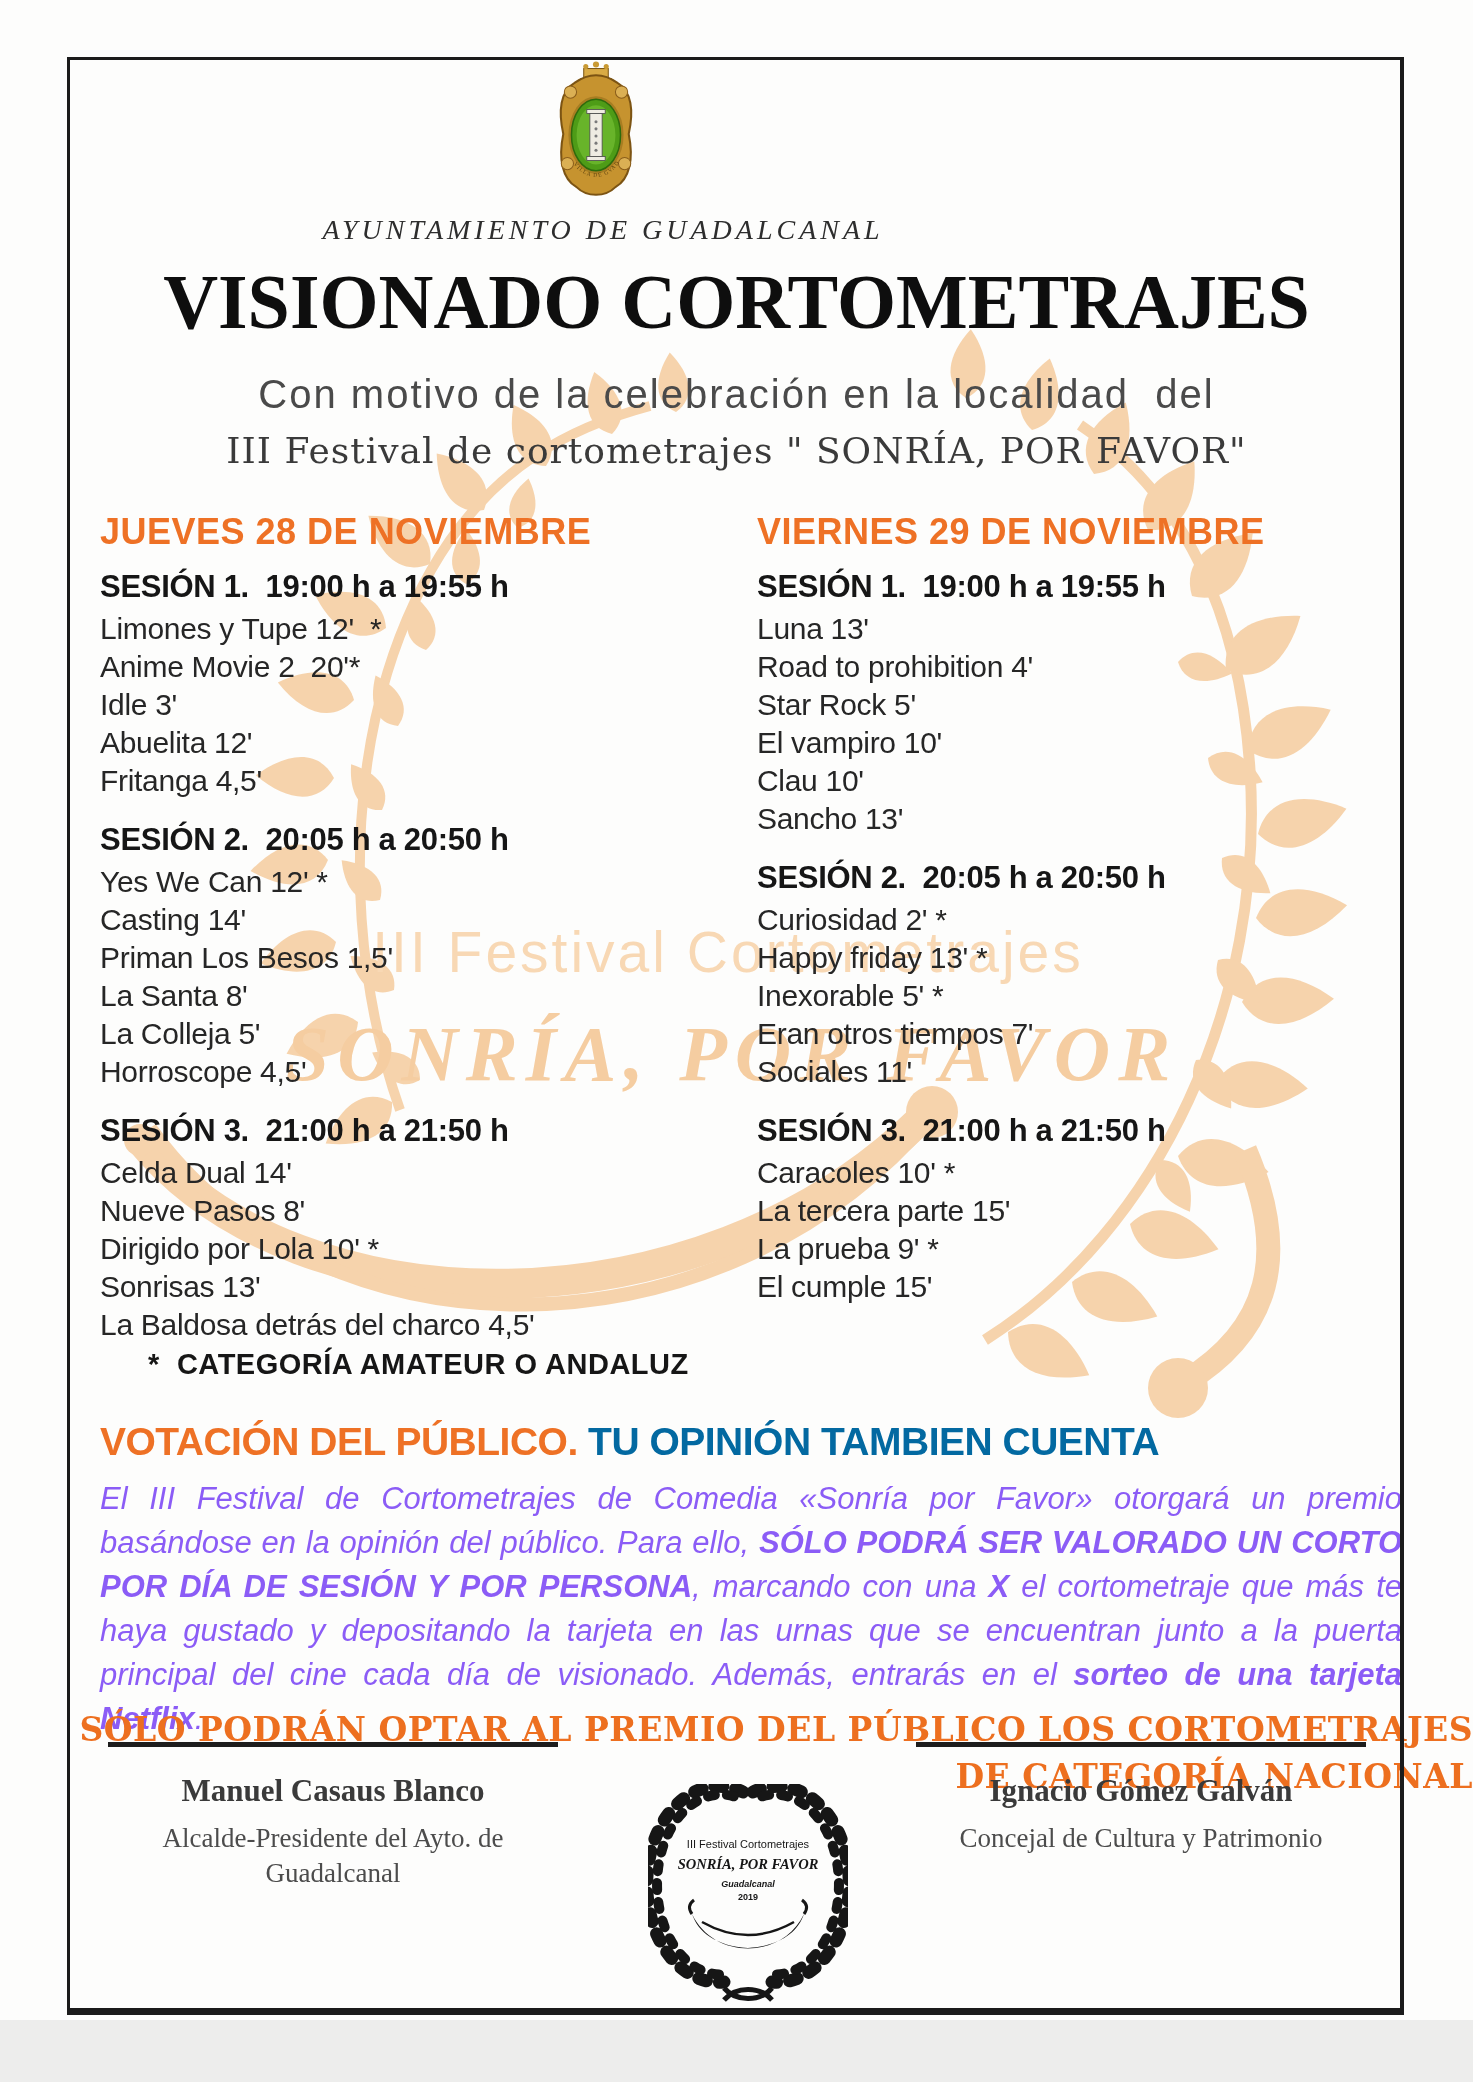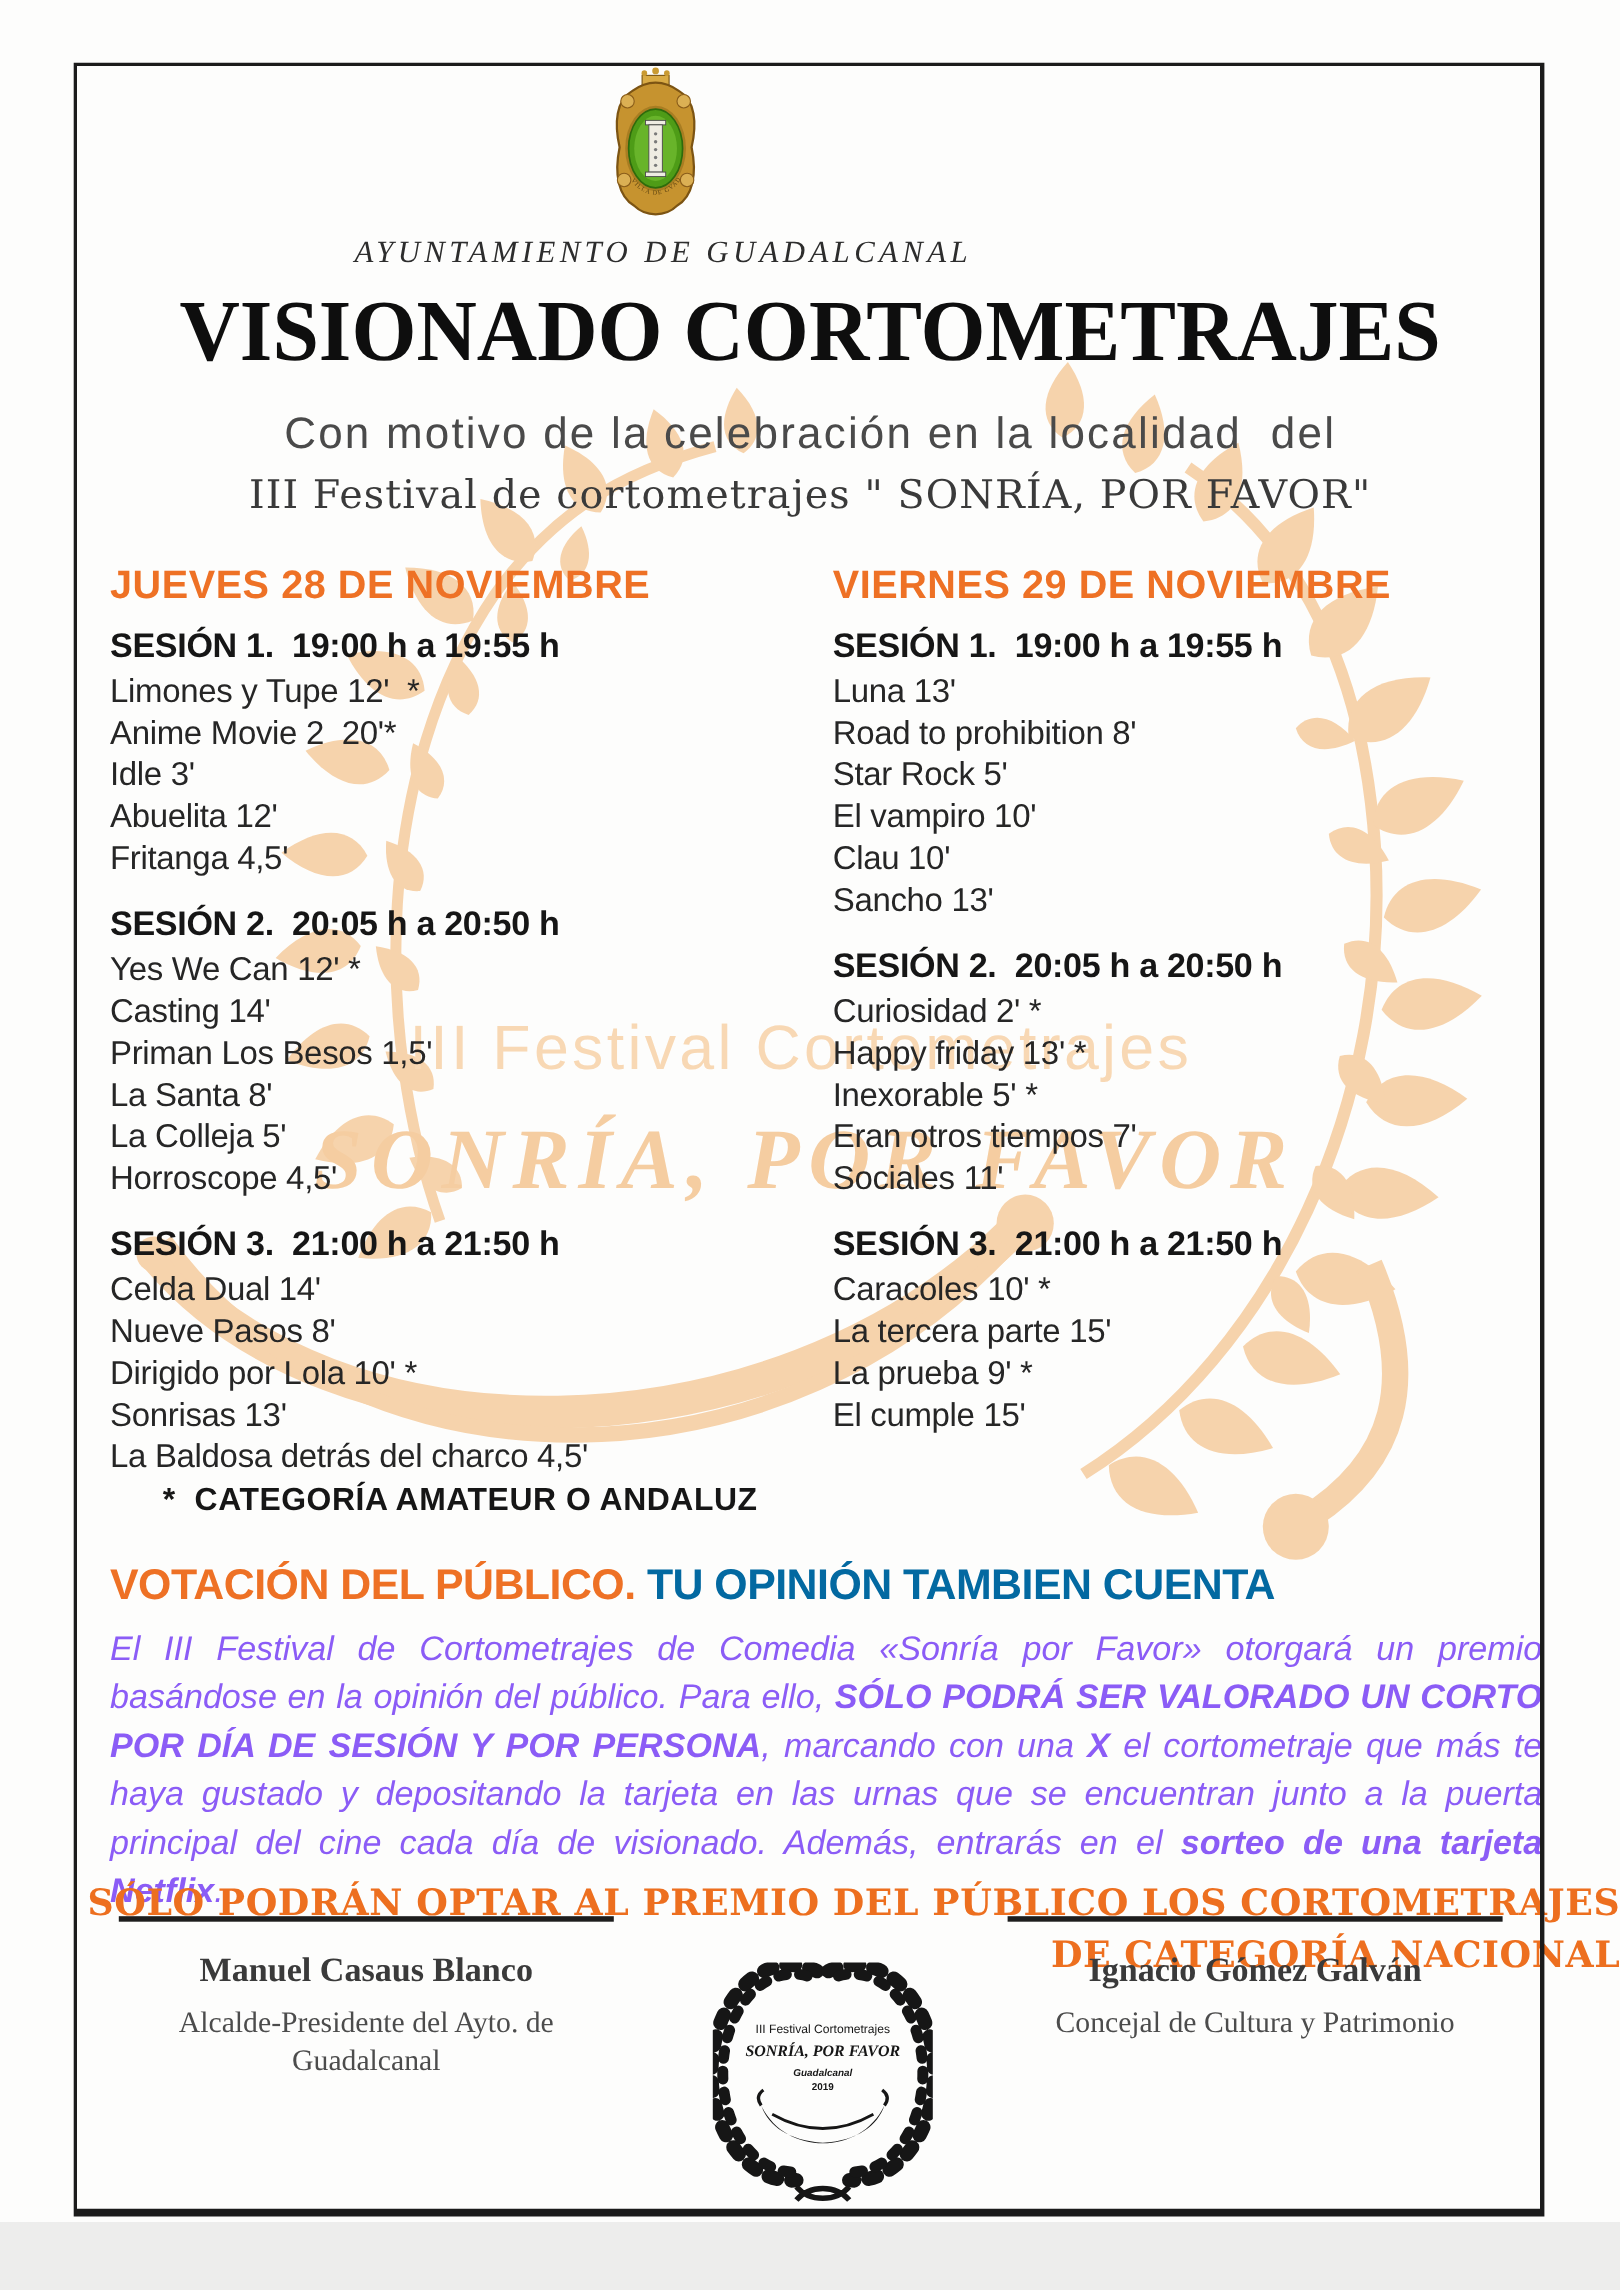--- a/index.html
+++ b/index.html
@@ -188,21 +188,21 @@
       <div class="film keep-space">Sonrisas 13'</div>
       <div class="film keep-space">La Baldosa detrás del charco 4,5'</div>
     </div>
   </div>
 
   <div class="abs col col-right">
     <div class="day-header">VIERNES 29 DE NOVIEMBRE</div>
     <div class="session">
       <div class="session-header keep-space">SESIÓN 1.  19:00 h a 19:55 h</div>
       <div class="film keep-space">Luna 13'</div>
-      <div class="film keep-space">Road to prohibition 8'</div>
+      <div class="film keep-space">Road to prohibition 4'</div>
       <div class="film keep-space">Star Rock 5'</div>
       <div class="film keep-space">El vampiro 10'</div>
       <div class="film keep-space">Clau 10'</div>
       <div class="film keep-space">Sancho 13'</div>
     </div>
     <div class="session">
       <div class="session-header keep-space">SESIÓN 2.  20:05 h a 20:50 h</div>
       <div class="film keep-space">Curiosidad 2' *</div>
       <div class="film keep-space">Happy friday 13' *</div>
       <div class="film keep-space">Inexorable 5' *</div>

